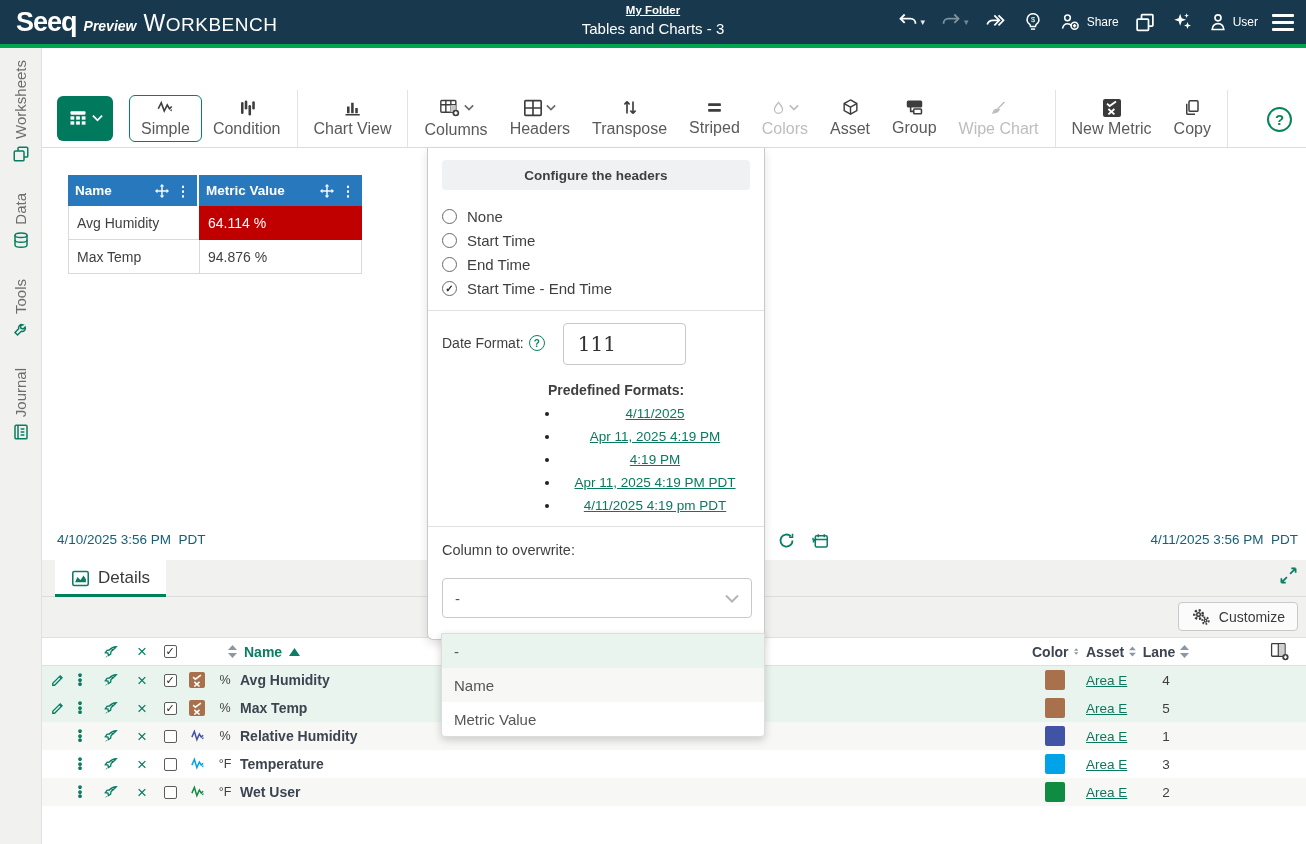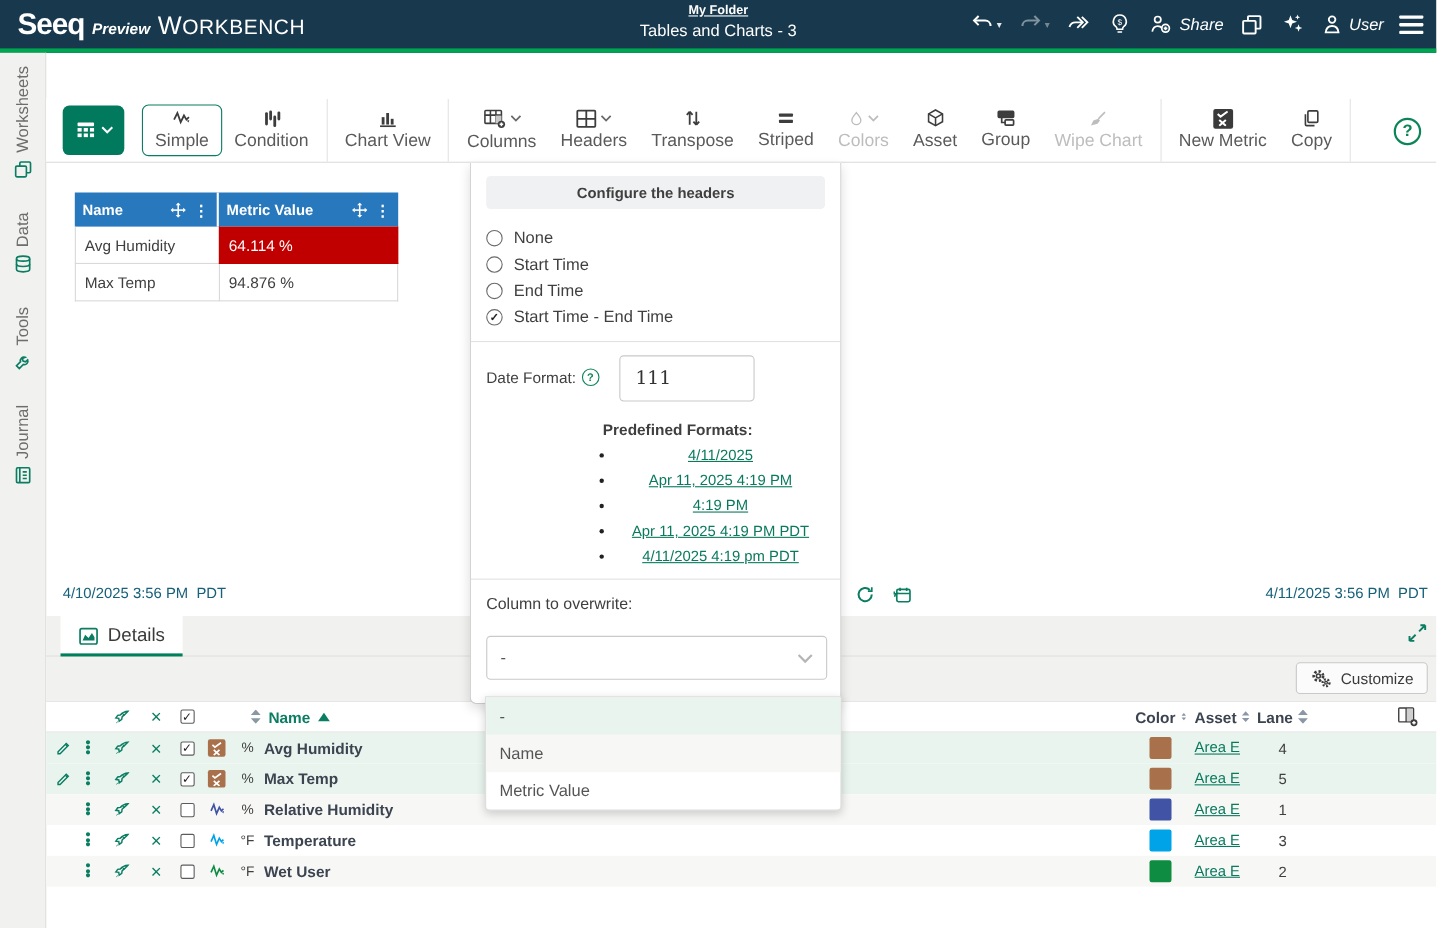--- a/index.html
+++ b/index.html
@@ -18,21 +18,21 @@
   .logo-workbench { font-size:19px; font-weight:500; letter-spacing:.5px; }
   .logo-workbench::first-letter { font-size:23px; }
   .nav-center { position:absolute; left:50%; top:0; transform:translateX(-50%);
                 text-align:center; width:320px; }
   .nav-breadcrumb { display:inline-block; margin-top:3px; font-size:11.5px; font-weight:bold;
                     color:#fff; text-decoration:underline; cursor:pointer; }
   .nav-title { font-size:15px; margin-top:2px; }
   .nav-right { position:absolute; right:10px; top:0; height:44px; display:flex; align-items:center; gap:9px; }
   .nav-btn { display:flex; align-items:center; gap:2px; padding:3px; cursor:pointer; }
   .nav-caret { font-size:9px; color:#e8e8e8; }
-  .nav-label { font-size:15px; color:#fff; margin-left:3px;font-style:italic; }
+  .nav-label { font-size:12px; color:#fff; margin-left:3px; }
   .dim { opacity:.45; }
   .burger { display:flex; flex-direction:column; gap:4px; padding:4px 2px; cursor:pointer; }
   .burger i { display:block; width:22px; height:3px; background:#fff; border-radius:1px; }
 
   
   .sidebar { position:absolute; left:0; top:48px; width:42px; height:796px;
              background:#f1f1ef; border-right:1px solid #e0e0de;
              display:flex; flex-direction:column; align-items:center; padding-top:12px; gap:30px; }
   .side-item { display:flex; flex-direction:column; align-items:center; gap:6px; cursor:pointer; }
   .vtext { writing-mode:vertical-rl; transform:rotate(180deg); font-size:15px; color:#6d6d6d; }
@@ -97,21 +97,21 @@
   .radio-circle { width:15px; height:15px; border:1.5px solid #6a6a6a; border-radius:50%;
                   display:flex; align-items:center; justify-content:center; font-size:10px;
                   font-weight:bold; color:#222; flex:0 0 auto; }
   .radio-label { font-size:15px; color:#3f3f3f; }
   .popup hr { border:none; border-top:1px solid #e2e2e2; margin:13px -14px 12px -14px; }
   .dateformat-row { display:flex; align-items:flex-start; }
   .df-label { font-size:14px; color:#3f3f3f; margin-top:12px; display:flex; align-items:center; gap:5px; }
   .qmark { width:16px; height:16px; border:1.6px solid #0b8457; border-radius:50%; color:#0b8457;
            font-size:10px; font-weight:bold; display:flex; align-items:center; justify-content:center; cursor:pointer; }
   .df-input { width:123px; height:42px; margin-left:18px; border:1px solid #c9c9c9; border-radius:4px;
-              font-family:"DejaVu Serif", serif; font-size:17px; color:#333; padding:0 14px; outline:none; }
+              font-family:"DejaVu Serif", serif; font-size:20px; color:#333; padding:0 14px; outline:none; }
   .predef-title { font-weight:bold; font-size:14px; color:#3f3f3f; margin:17px 0 8px 106px; }
   .predef-list { margin-left:100px; padding-left:18px; color:#222;text-align:center; }
   .predef-list li { margin-bottom:8px; font-size:13.5px; }
   .predef-list a { color:#0a7a5e; text-decoration:underline; cursor:pointer; }
   .overwrite-label { font-size:14.5px; color:#3f3f3f; margin-top:15px; }
   .sel-box { margin-top:20px; width:310px; height:40px; border:1px solid #c9c9c9; border-radius:4px;
              display:flex; align-items:center; padding:0 12px; font-size:15px; color:#555; cursor:pointer; }
   .sel-chev { margin-left:auto; color:#b5b5b5; }
   .options { position:absolute; left:441px; top:633px; width:324px; background:#fff; z-index:61;
              border:1px solid #ddd; border-radius:0 0 4px 4px; box-shadow:0 3px 9px rgba(0,0,0,.18); }

